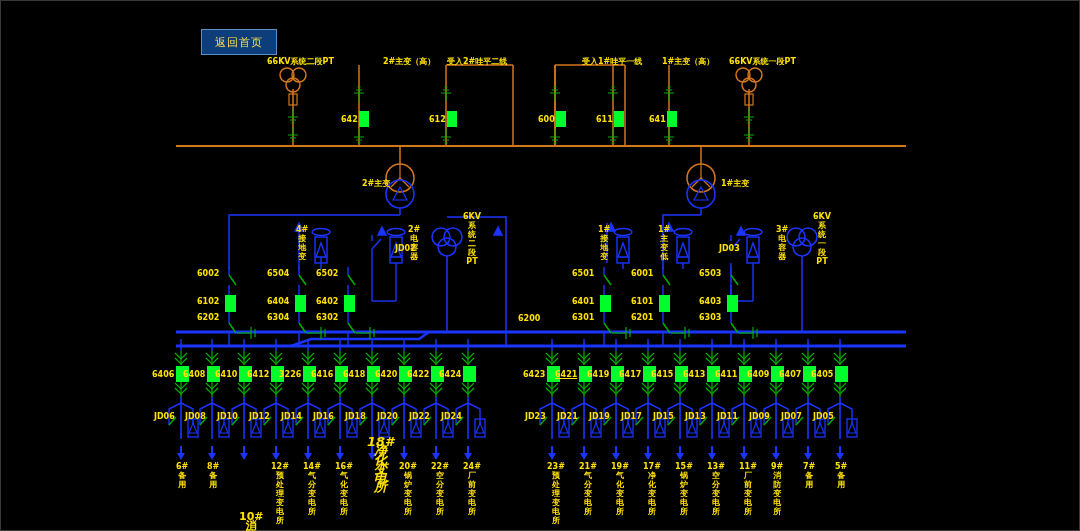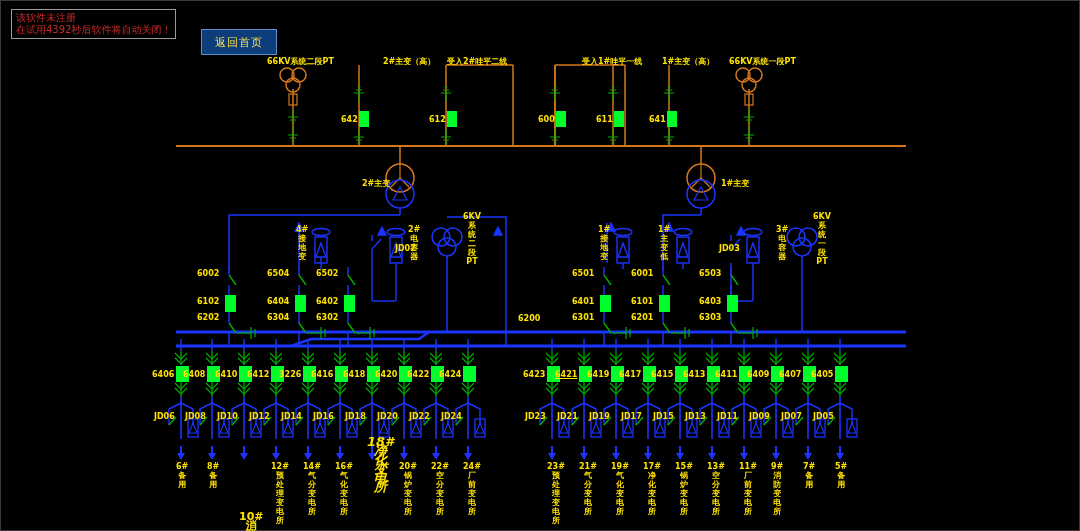--- a/index.html
+++ b/index.html
@@ -24,24 +24,20 @@
 
   .brk{position:absolute;background:#00ff2a;border:1px solid #00ff2a;}
 
   svg{position:absolute;overflow:visible;}
 </style>
 </head>
 <body>
 
 <div id="stage">
 
-  <div id="warn">
-    <div>该软件未注册</div>
-    <div>在试用4392秒后软件将自动关闭！</div>
-  </div>
 
   <div id="homebtn">返回首页</div>
 
 
   <svg id="diagram" width="1080" height="531" style="left:0;top:0;">
     <defs>
       <g id="gnd">
         <line x1="0" y1="0" x2="0" y2="8" stroke="#00b000" stroke-width="1"></line>
         <line x1="-5" y1="8" x2="5" y2="8" stroke="#00b000" stroke-width="1"></line>
         <line x1="-3" y1="11" x2="3" y2="11" stroke="#00b000" stroke-width="1"></line>

